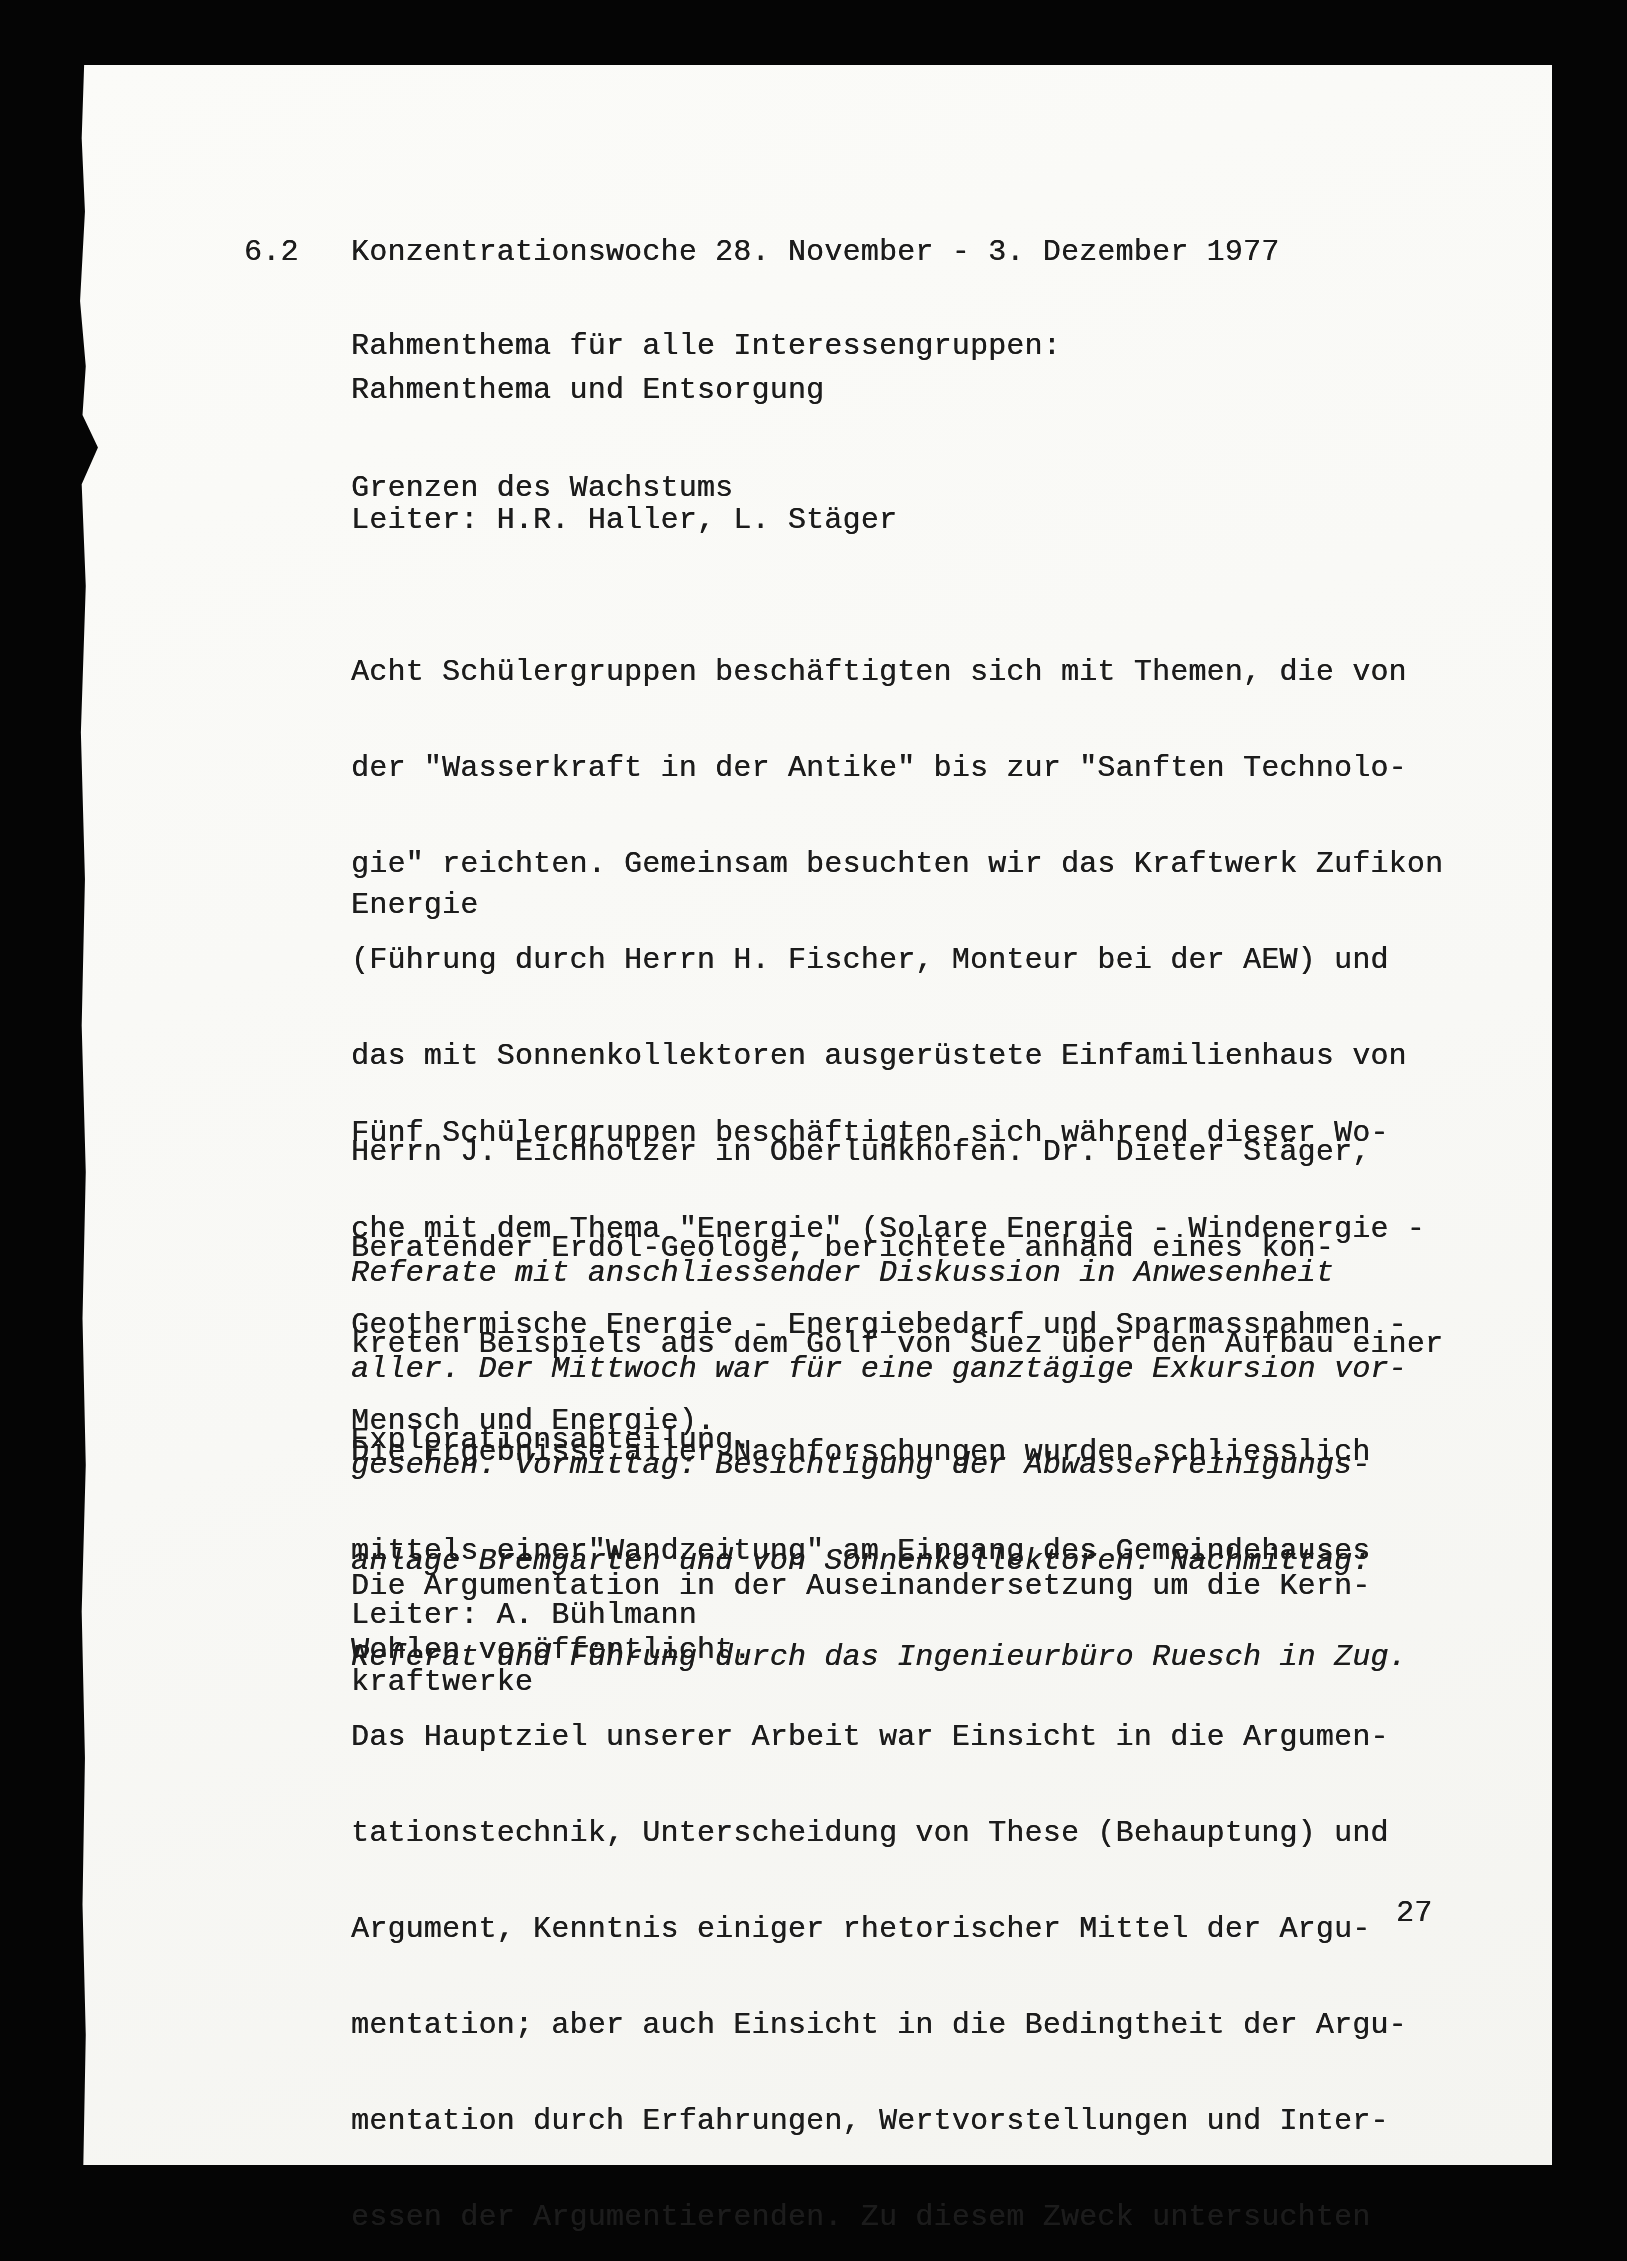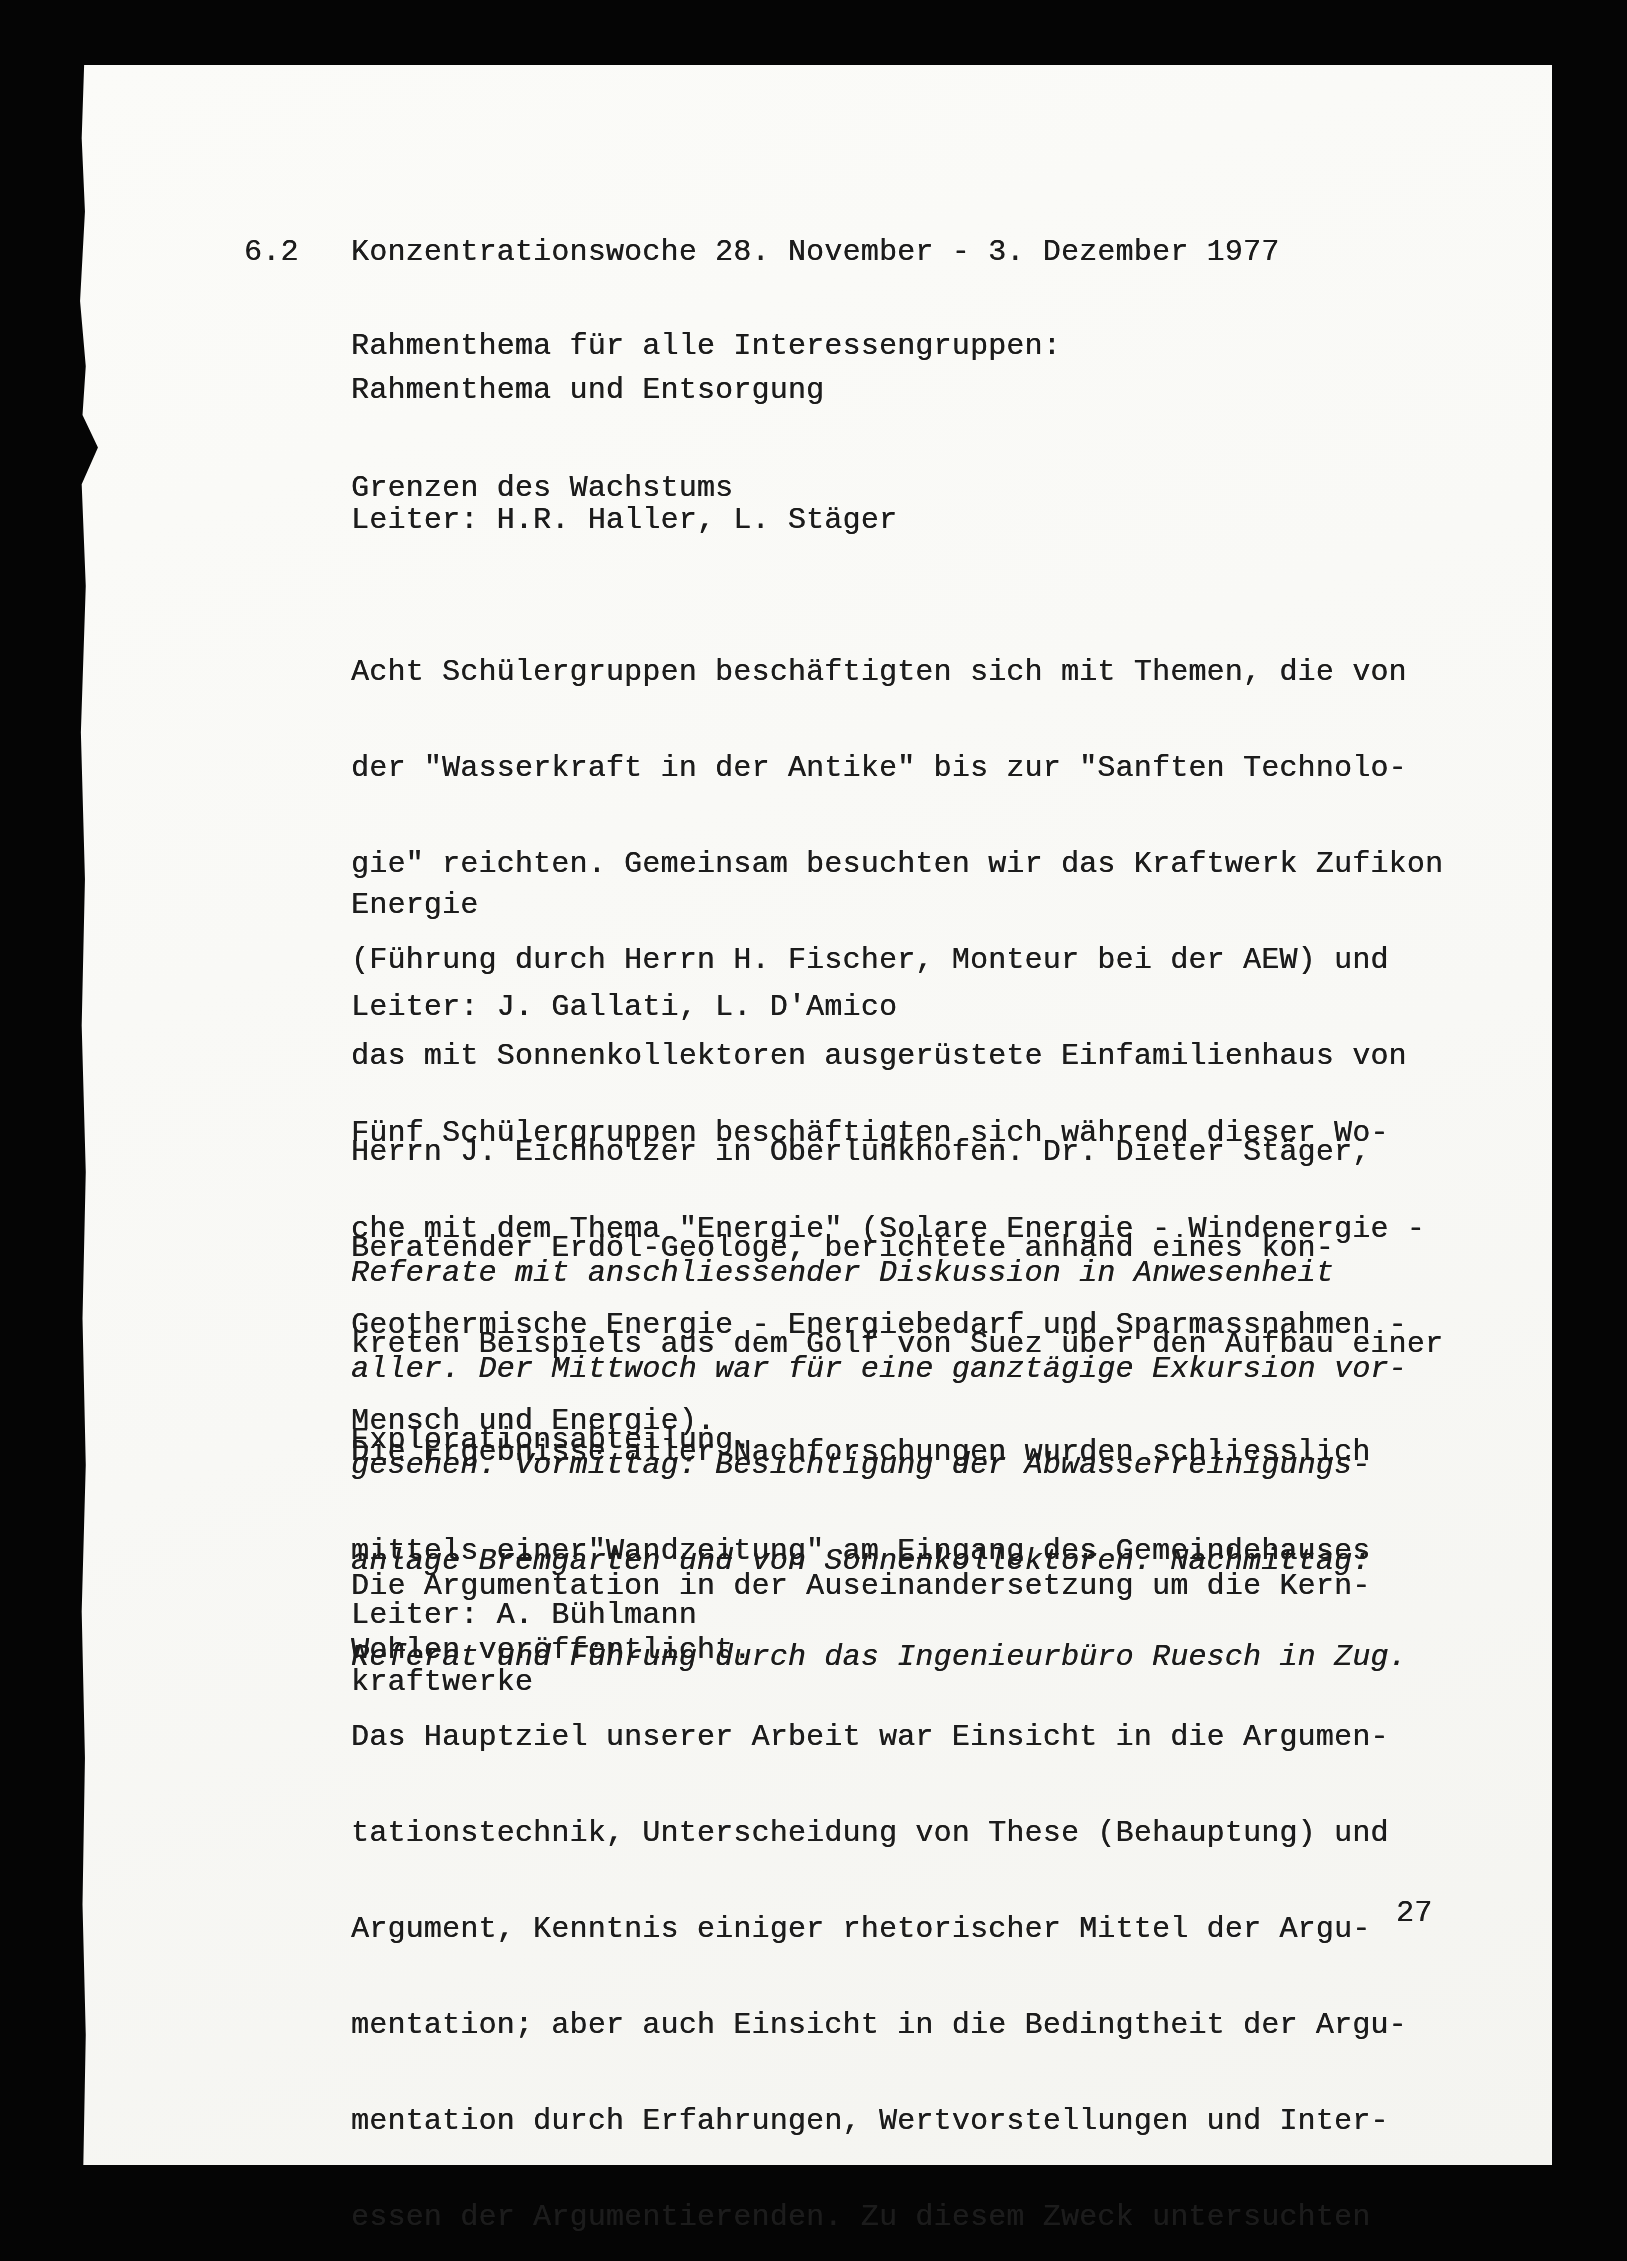--- a/index.html
+++ b/index.html
@@ -65,21 +65,20 @@
       <div>gie" reichten. Gemeinsam besuchten wir das Kraftwerk Zufikon</div>
       <div>(Führung durch Herrn H. Fischer, Monteur bei der AEW) und</div>
       <div>das mit Sonnenkollektoren ausgerüstete Einfamilienhaus von</div>
       <div>Herrn J. Eichholzer in Oberlunkhofen. Dr. Dieter Stäger,</div>
       <div>Beratender Erdöl-Geologe, berichtete anhand eines kon-</div>
       <div>kreten Beispiels aus dem Golf von Suez über den Aufbau einer</div>
       <div>Explorationsabteilung.</div>
     </div>
 
     <div class="blk single" style="top:824px;">Energie</div>
-    <div class="blk single" style="top:926px;">Leiter: J. Gallati, L. D'Amico</div>
     <div class="blk" style="top:988px;">
       <div>Fünf Schülergruppen beschäftigten sich während dieser Wo-</div>
       <div>che mit dem Thema "Energie" (Solare Energie - Windenergie -</div>
       <div>Geothermische Energie - Energiebedarf und Sparmassnahmen -</div>
       <div>Mensch und Energie).</div>
     </div>
     <div class="blk" style="top:1128px;font-style:italic;">
       <div>Referate mit anschliessender Diskussion in Anwesenheit</div>
       <div>aller. Der Mittwoch war für eine ganztägige Exkursion vor-</div>
       <div>gesehen. Vormittag: Besichtigung der Abwasserreinigungs-</div>

